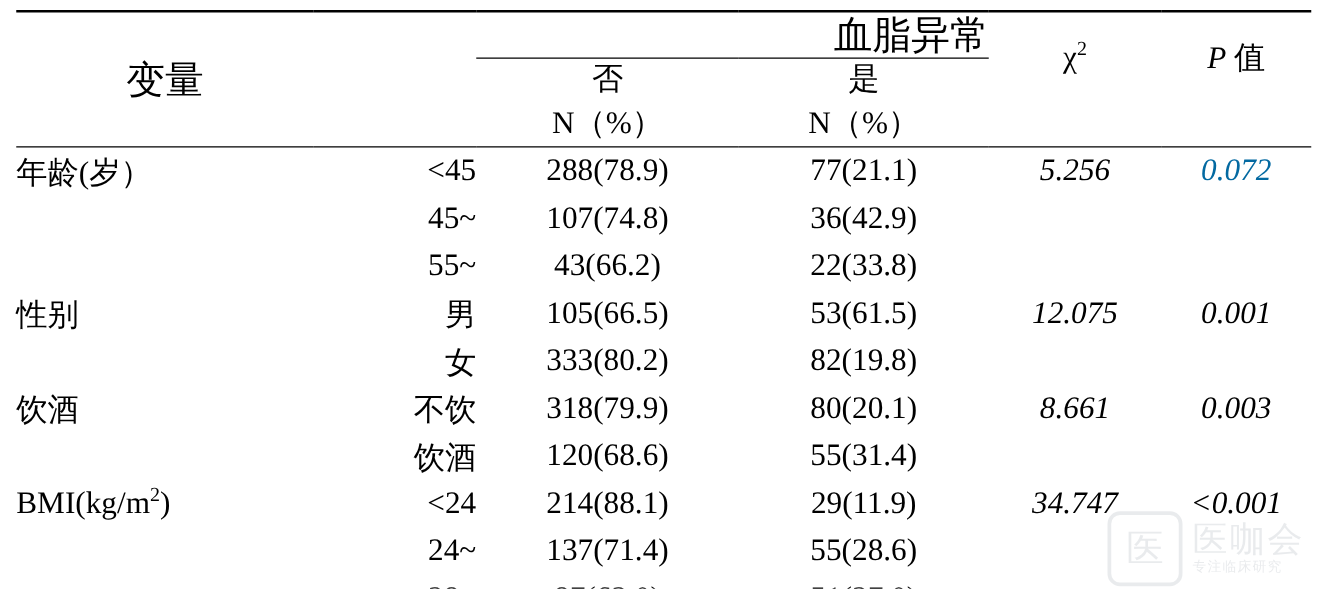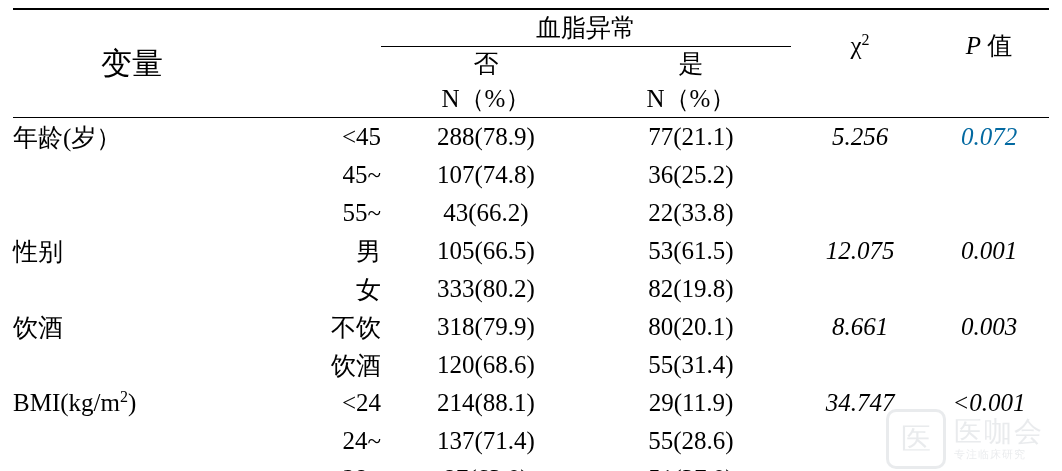--- a/index.html
+++ b/index.html
@@ -48,22 +48,22 @@
     border-bottom: 1.4px solid #000;
   }
 
   .hdr-cell {
     text-align: center;
     font-size: 25px;
     line-height: 30px;
     height: 34px;
   }
   .hdr-group {
-    text-align: center;
-    font-size: 25px;
+    text-align: right;
+    font-size: 31px;
     line-height: 30px;
     height: 36px;
   }
   .hdr-var {
     text-align: center;
     font-size: 31px;
   }
   .hdr-n {
     text-align: center;
     font-size: 25px;
@@ -196,21 +196,21 @@
           <td class="level">&lt;45</td>
           <td class="num">288(78.9)</td>
           <td class="num">77(21.1)</td>
           <td class="stat-num">5.256</td>
           <td class="stat-num highlight">0.072</td>
         </tr>
         <tr class="body-row">
           <td class="var-name"></td>
           <td class="level">45~</td>
           <td class="num">107(74.8)</td>
-          <td class="num">36(25.2)</td>
+          <td class="num">36(42.9)</td>
           <td class="stat-num"></td>
           <td class="stat-num"></td>
         </tr>
         <tr class="body-row">
           <td class="var-name"></td>
           <td class="level">55~</td>
           <td class="num">43(66.2)</td>
           <td class="num">22(33.8)</td>
           <td class="stat-num"></td>
           <td class="stat-num"></td>

